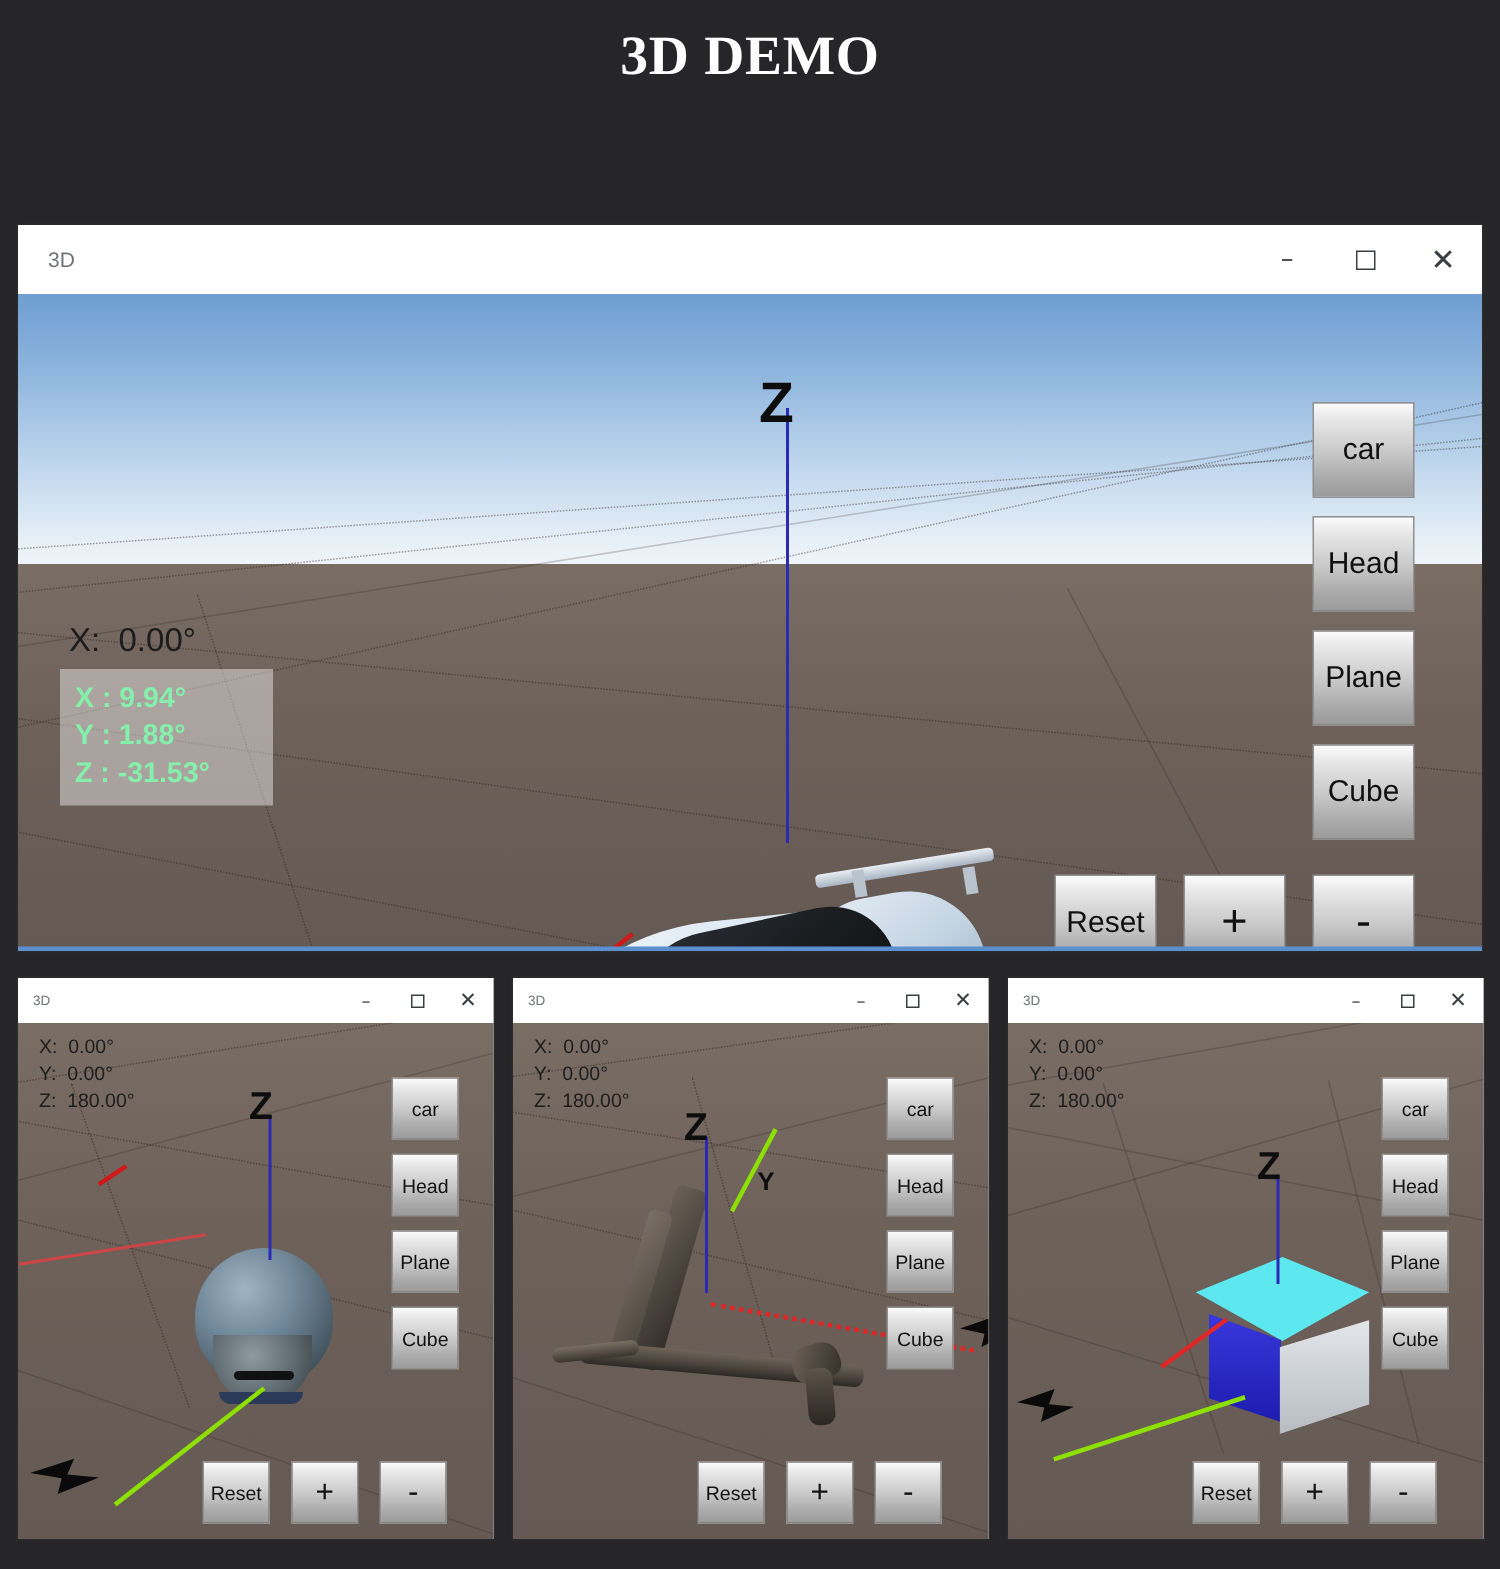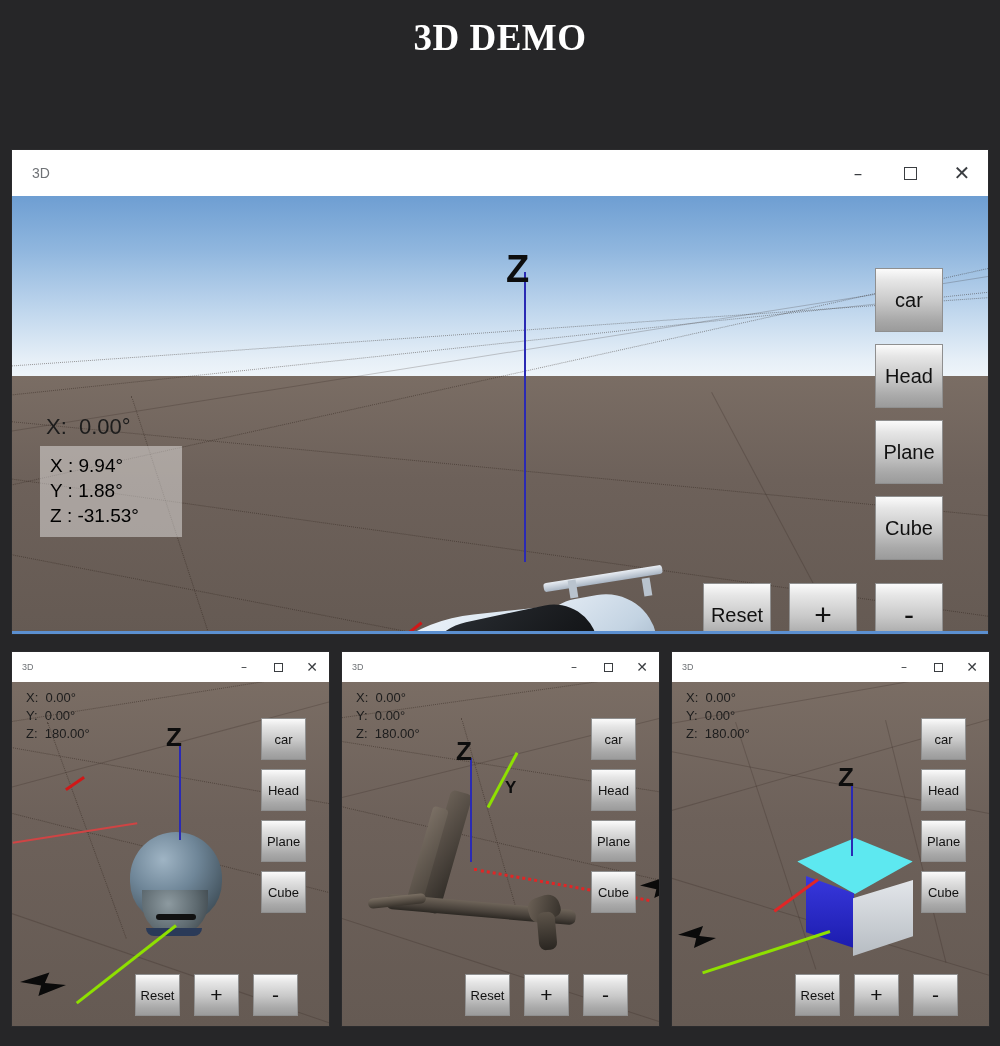--- a/index.html
+++ b/index.html
@@ -40,21 +40,21 @@
   .grid { position: absolute; left:0; top:0; width:100%; height:100%;
           overflow: hidden; }
   .gl { position:absolute; height:0; border-top:1px dotted rgba(40,28,22,.42);
         transform-origin: 0 0; }
   .gl.solid { border-top-style: solid; border-top-color: rgba(40,28,22,.22); }
 
   
   .readout { position: absolute; color: #1c1c1c; white-space: pre;
              font-family: "Liberation Sans", sans-serif; }
   .readout-panel { position: absolute; background: rgba(255,255,255,.42);
-                   color: #000000; }
+                   color: #86efac; font-weight: bold; }
   .readout-panel div { white-space: pre; }
 
   
   .vbtn { position: absolute; display:flex; align-items:center;
           justify-content:center; color:#111;
           background: linear-gradient(to bottom, #fbfbfb 0%, #e6e6e6 18%,
                       #c9c9c9 52%, #a9a9a9 82%, #9b9b9b 100%);
           border: 1px solid #8f8f8f; font-family:"Liberation Sans", sans-serif; }
   .axis-lbl { position:absolute; font-weight:bold; color:#0d0d0d;
               font-family:"Liberation Sans", sans-serif; }

